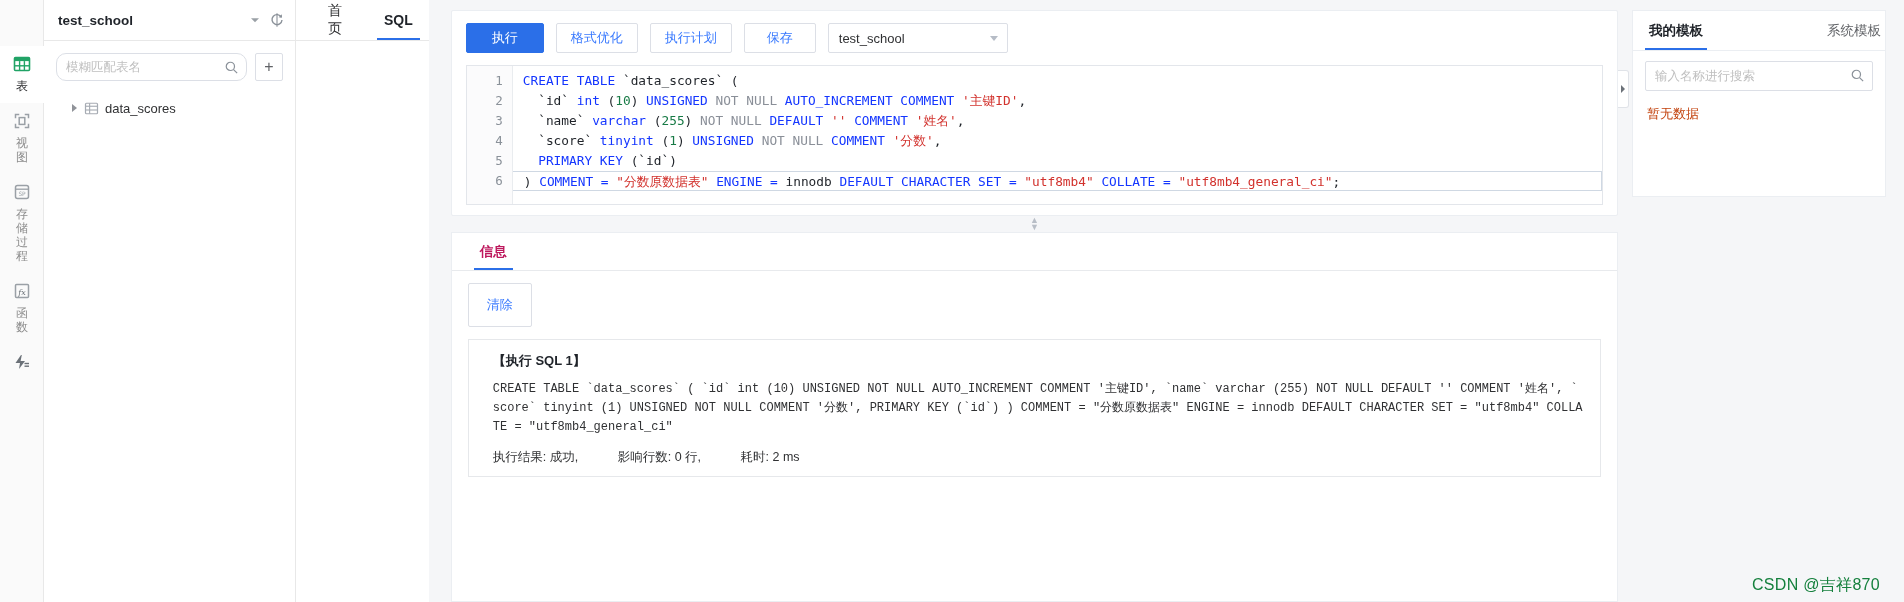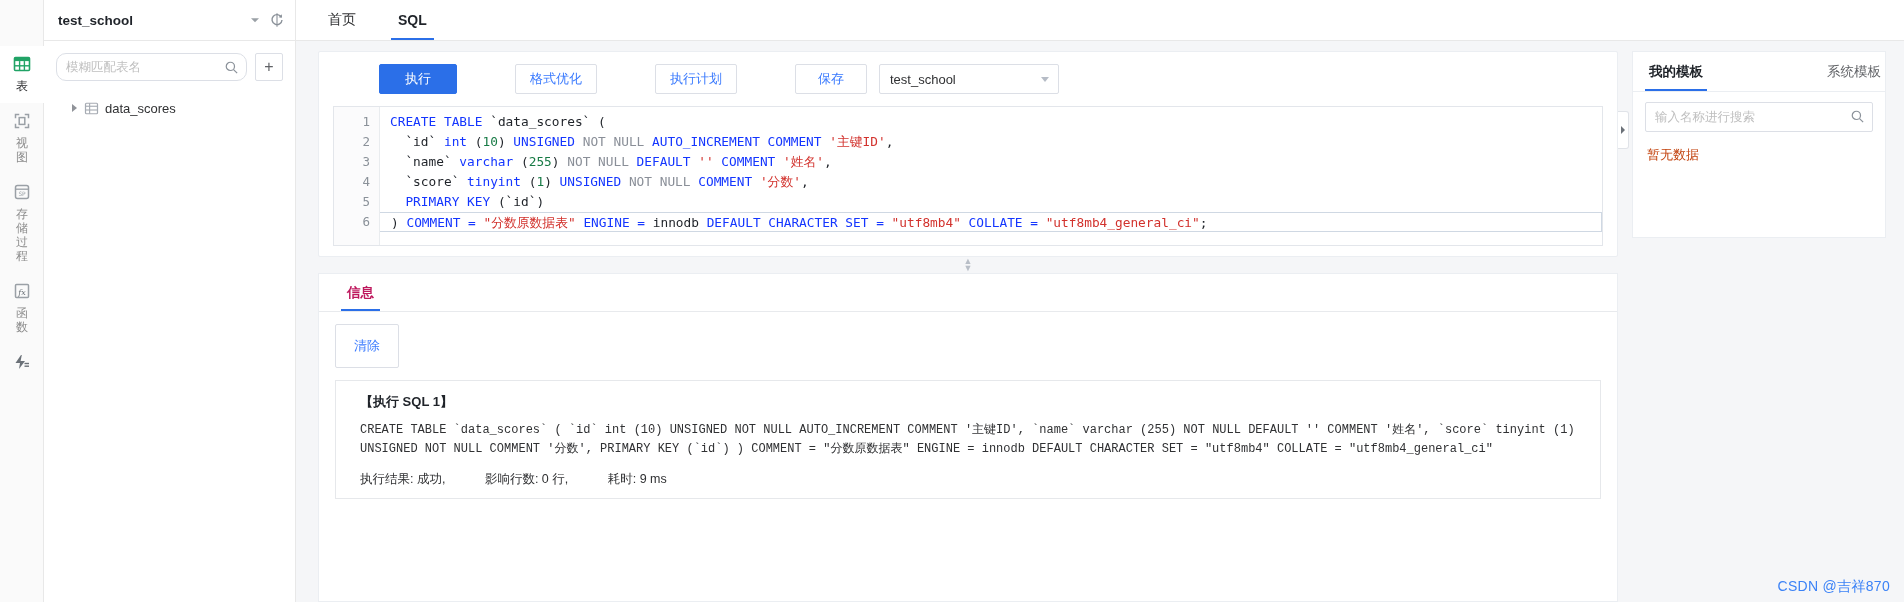--- a/index.html
+++ b/index.html
@@ -85,21 +85,21 @@
   }
   .caret {
     width: 0; height: 0; margin-left: -16px; margin-right: 1px;
     border-left: 5px solid #909399;
     border-top: 4px solid transparent; border-bottom: 4px solid transparent;
   }
   .tree-ico { width: 15px; height: 15px; flex: 0 0 15px; }
   .tree-label { font-size: 13px; color: #303133; }
 
   
-  .main { flex: 1; height: 602px; display: flex; flex-direction: column; min-width: 0; background: #fff; }
+  .main { flex: 1; height: 602px; display: flex; flex-direction: row; min-width: 0; background: #fff; }
 
   .tabbar {
     height: 41px; flex: 0 0 41px;
     border-bottom: 1px solid #e8e8e8;
     display: flex; align-items: flex-end; padding-left: 16px; gap: 10px;
     background: #fff;
   }
   .tab {
     height: 40px; display: flex; align-items: center; padding: 0 16px;
     font-size: 14px; color: #303133; cursor: pointer; position: relative;
@@ -121,21 +121,20 @@
     padding: 12px 14px 10px 14px;
     border-radius: 2px;
   }
   .toolbar { display: flex; align-items: center; gap: 12px; }
   .btn {
     height: 30px; min-width: 72px; padding: 0 14px;
     border-radius: 2px; font-size: 13px; cursor: pointer;
     display: flex; align-items: center; justify-content: center;
     border: 1px solid #dcdfe6; background: #fff; color: #3a7afe;
     font-family: "Liberation Sans", sans-serif;
-    margin-left: 46px;
   }
   .btn.primary { background: #2b6fe8; border-color: #2b6fe8; color: #fff; min-width: 78px; }
   .select {
     height: 30px; width: 180px; border: 1px solid #dcdfe6; border-radius: 2px;
     background: #fff; display: flex; align-items: center; padding: 0 10px;
     font-size: 13px; color: #303133; cursor: pointer; position: relative;
   }
   .select .caret-dn {
     position: absolute; right: 9px; top: 12px;
     width: 0; height: 0;
@@ -248,22 +247,22 @@
     display: flex; align-items: center; justify-content: center;
     cursor: pointer;
   }
   .collapse-tab i {
     width: 0; height: 0; border-left: 4px solid #6b7178;
     border-top: 4px solid transparent; border-bottom: 4px solid transparent;
     display: block;
   }
 
   .watermark {
-    position: absolute; right: 14px; bottom: 6px;
-    font-size: 14px; color: #3b82f6; letter-spacing: .3px;
+    position: absolute; right: 24px; bottom: 6px;
+    font-size: 16px; color: #15803d; letter-spacing: .3px;
   }
 </style>
 </head>
 <body>
 
 <div id="app">
 
   <div class="rail">
 
     <div class="rail-item active">
@@ -401,21 +400,21 @@
             <div class="info-tab active">信息</div>
           </div>
           <div class="info-body">
             <div class="clear-btn">清除</div>
             <div class="log-box">
               <div class="log-title">【执行 SQL 1】</div>
               <div class="log-sql">CREATE TABLE `data_scores` ( `id` int (10) UNSIGNED NOT NULL AUTO_INCREMENT COMMENT '主键ID', `name` varchar (255) NOT NULL DEFAULT '' COMMENT '姓名', `score` tinyint (1) UNSIGNED NOT NULL COMMENT '分数', PRIMARY KEY (`id`) ) COMMENT = "分数原数据表" ENGINE = innodb DEFAULT CHARACTER SET = "utf8mb4" COLLATE = "utf8mb4_general_ci"</div>
               <div class="log-stat">
                 <span>执行结果: 成功,</span>
                 <span>影响行数: 0 行,</span>
-                <span>耗时: 9 ms</span>
+                <span>耗时: 2 ms</span>
               </div>
             </div>
           </div>
         </div>
 
       </div>
 
       <div class="tpl-col">
         <div class="collapse-tab">
           <i></i>

